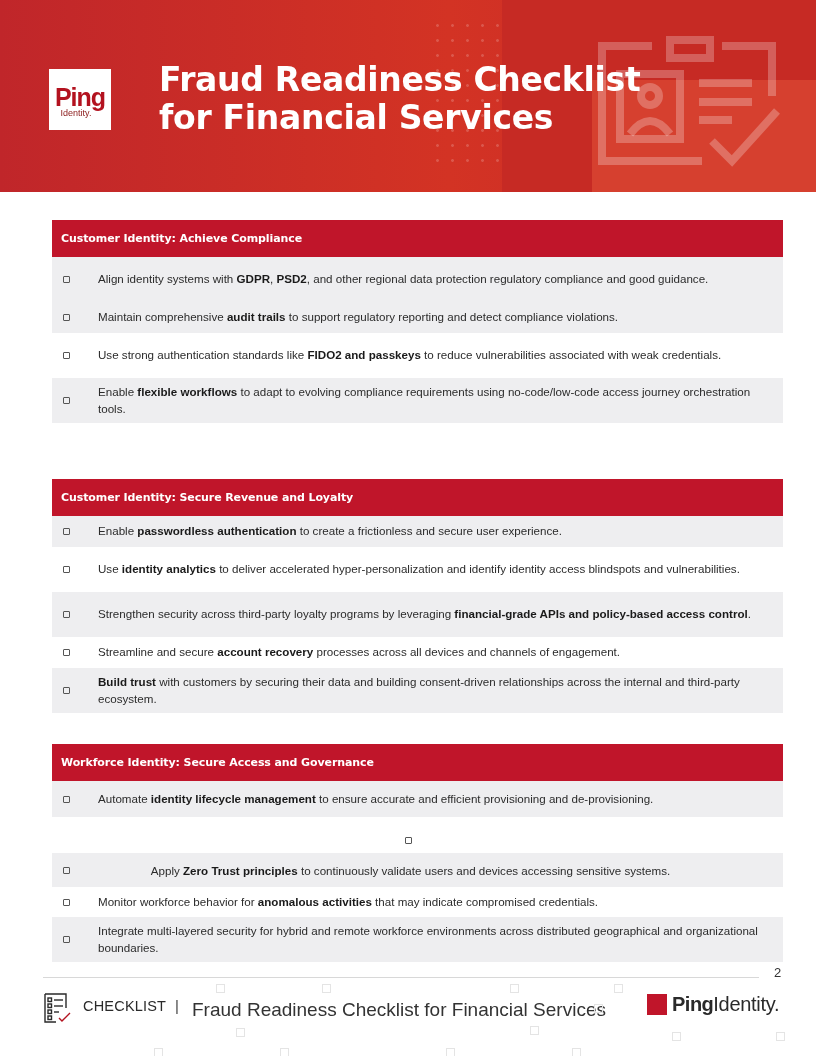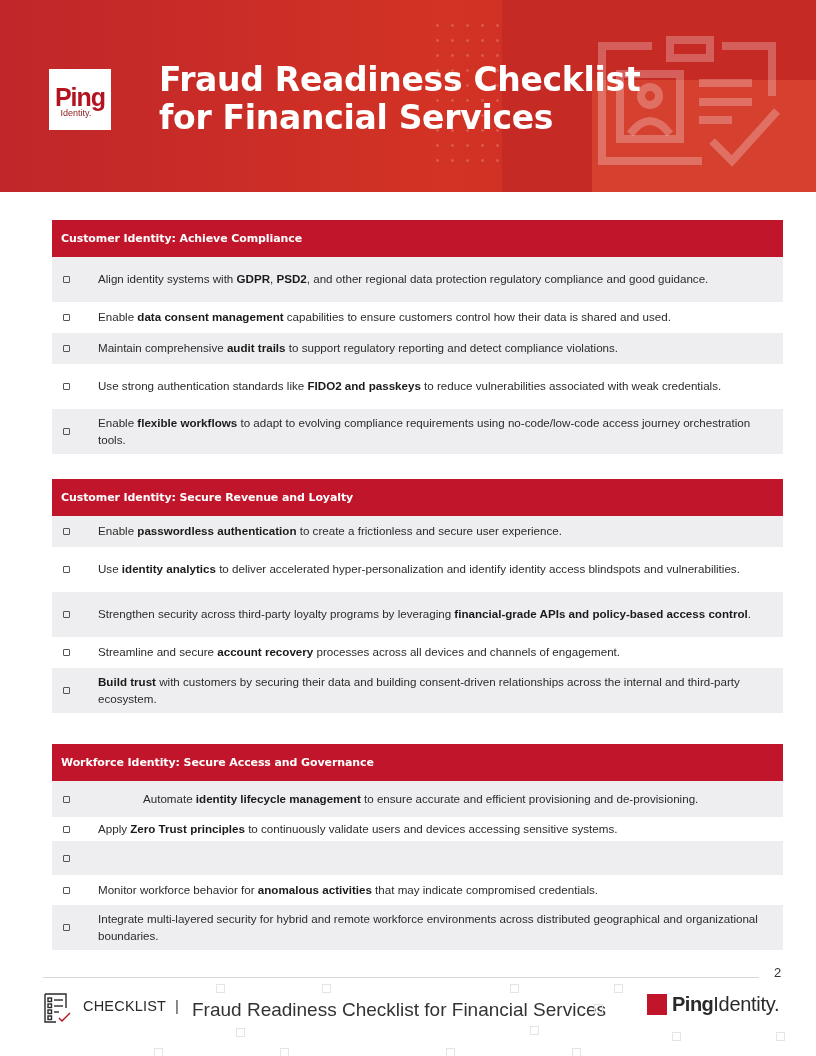--- a/index.html
+++ b/index.html
@@ -112,26 +112,20 @@
 </div>
 
 <div class="section" style="top:220px;">
   <div class="section-header">Customer Identity: Achieve Compliance</div>
   <div class="row two alt">
     <div class="cb">
         <span></span>
       </div>
     <div class="txt"><span>Align identity systems with </span><b>GDPR</b><span>, </span><b>PSD2</b><span>, and other regional data protection regulatory compliance and good guidance.</span></div>
   </div>
-  <div class="row one">
-    <div class="cb">
-        <span></span>
-      </div>
-    <div class="txt"><span>Enable </span><b>data consent management</b><span> capabilities to ensure customers control how their data is shared and used.</span></div>
-  </div>
   <div class="row one alt">
     <div class="cb">
         <span></span>
       </div>
     <div class="txt"><span>Maintain comprehensive </span><b>audit trails</b><span> to support regulatory reporting and detect compliance violations.</span></div>
   </div>
   <div class="row two">
     <div class="cb">
         <span></span>
       </div>
@@ -174,27 +168,27 @@
   <div class="row two alt">
     <div class="cb">
         <span></span>
       </div>
     <div class="txt"><span></span><b>Build trust</b><span> with customers by securing their data and building consent-driven relationships across the internal and third-party ecosystem.</span></div>
   </div>
 </div>
 
 <div class="section" style="top:744px;">
   <div class="section-header">Workforce Identity: Secure Access and Governance</div>
-  <div class="row one alt" style="height:36px;gap:45px;">
+  <div class="row one alt" style="height:36px;">
     <div class="cb">
         <span></span>
       </div>
     <div class="txt"><span>Automate </span><b>identity lifecycle management</b><span> to ensure accurate and efficient provisioning and de-provisioning.</span></div>
   </div>
-  <div class="row one" style="height:24px;">
+  <div class="row one" style="height:36px;flex-direction:column;">
     <div class="cb">
         <span></span>
       </div>
     <div class="txt"><span>Apply </span><b>Zero Trust principles</b><span> to continuously validate users and devices accessing sensitive systems.</span></div>
   </div>
   <div class="row one alt" style="height:34px;">
     <div class="cb">
         <span></span>
       </div>
   </div>

